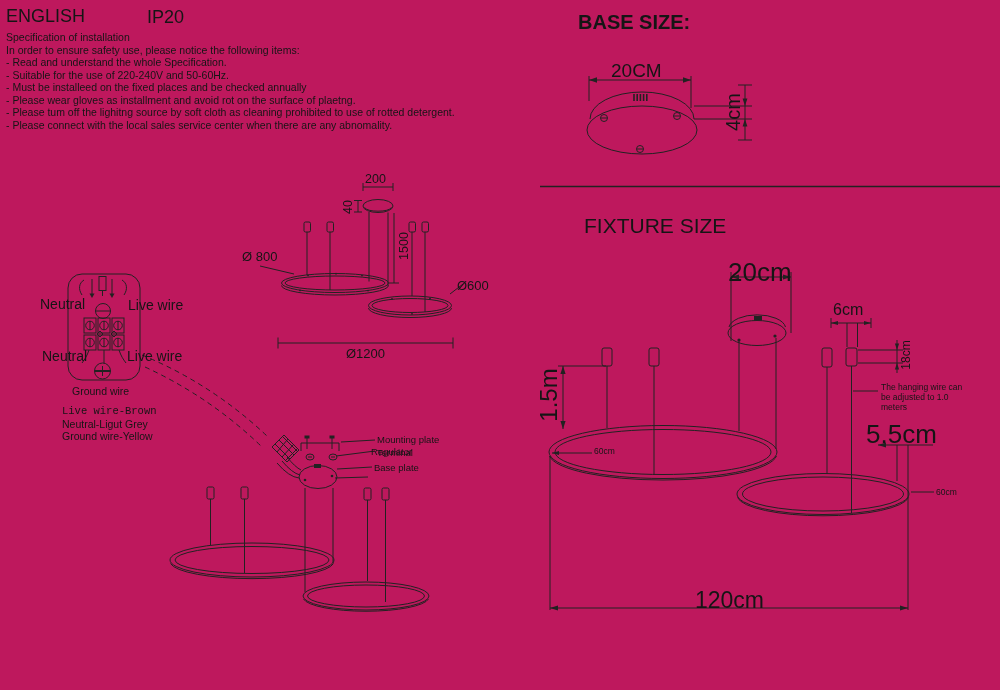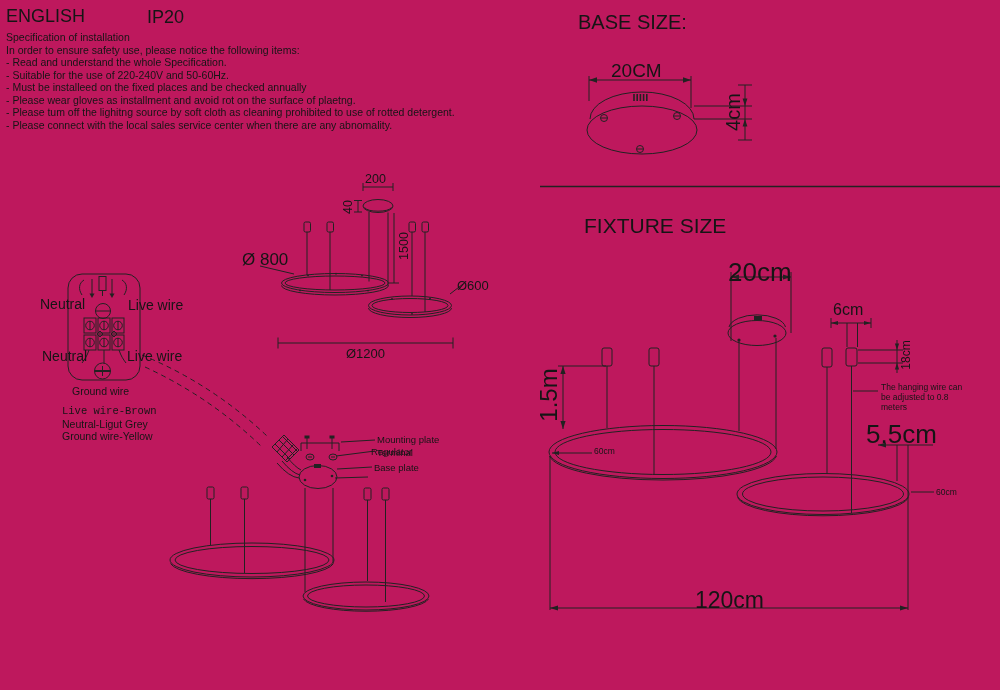--- a/index.html
+++ b/index.html
@@ -254,30 +254,30 @@
 
   <span class="t spec" style="left:6px;top:31px;">Specification of installation</span>
   <span class="t spec" style="left:6px;top:44px;">In order to ensure safety use, please notice the following items:</span>
   <span class="t spec" style="left:6px;top:56px;">- Read and understand the whole Specification.</span>
   <span class="t spec" style="left:6px;top:69px;">- Suitable for the use of 220-240V and 50-60Hz.</span>
   <span class="t spec" style="left:6px;top:81px;text-align:center;">- Must be installeed on the fixed places and be checked annually</span>
   <span class="t spec" style="left:6px;top:94px;">- Please wear gloves as installment and avoid rot on the surface of plaetng.</span>
   <span class="t spec" style="left:6px;top:106px;">- Please tum off the lighitng source by soft cloth as cleaning prohibited to use of rotted detergent.</span>
   <span class="t spec" style="left:6px;top:119px;">- Please connect with the local sales service center when there are any abnomality.</span>
 
-  <span class="t sect" style="left:578px;top:11px;">BASE SIZE:</span>
+  <span class="t sect" style="left:578px;top:11px;font-weight:bold;">BASE SIZE:</span>
   <span class="t" style="left:611px;top:60px;font-size:19px;">20CM</span>
   <span class="t rot" style="left:733px;top:112px;font-size:20px;">4cm</span>
 
   <span class="t" style="left:584px;top:214px;font-size:21px;">FIXTURE SIZE</span>
 
   <span class="t dim" style="left:365px;top:172px;">200</span>
   <span class="t rot dim" style="left:348px;top:207px;">40</span>
   <span class="t rot dim" style="left:404px;top:246px;">1500</span>
-  <span class="t" style="left:242px;top:250px;font-size:17px;">Ø 800</span>
+  <span class="t" style="left:242px;top:250px;font-size:13px;">Ø 800</span>
   <span class="t" style="left:457px;top:279px;font-size:13px;">Ø600</span>
   <span class="t" style="left:346px;top:347px;font-size:13px;">Ø1200</span>
 
   <span class="t lbl" style="left:40px;top:296px;">Neutral</span>
   <span class="t lbl" style="left:128px;top:297px;">Live wire</span>
   <span class="t lbl" style="left:42px;top:348px;">Neutral</span>
   <span class="t lbl" style="left:127px;top:348px;">Live wire</span>
   <span class="t" style="left:72px;top:385px;font-size:10.5px;">Ground wire</span>
   <span class="t" style="left:62px;top:405px;font-size:10.5px;font-family:Liberation Mono, monospace;">Live wire-Brown</span>
   <span class="t" style="left:62px;top:418px;font-size:10.5px;">Neutral-Ligut Grey</span>
@@ -292,17 +292,17 @@
   <span class="t" style="left:833px;top:301px;font-size:16px;">6cm</span>
   <span class="t rot" style="left:907px;top:355px;font-size:12px;">18cm</span>
   <span class="t rot" style="left:549px;top:395px;font-size:24px;">1.5m</span>
   <span class="t big" style="left:866px;top:420px;">5.5cm</span>
   <span class="t tiny" style="left:594px;top:447px;">60cm</span>
   <span class="t tiny" style="left:936px;top:488px;">60cm</span>
   <span class="t" style="left:695px;top:587px;font-size:23px;">120cm</span>
 
   <div class="t note" style="left:881px;top:382px;">
     <div>The hanging wire can</div>
-    <div>be adjusted to 0.8</div>
+    <div>be adjusted to 1.0</div>
     <div>meters</div>
   </div>
 
 </div>
 
 </body></html>

